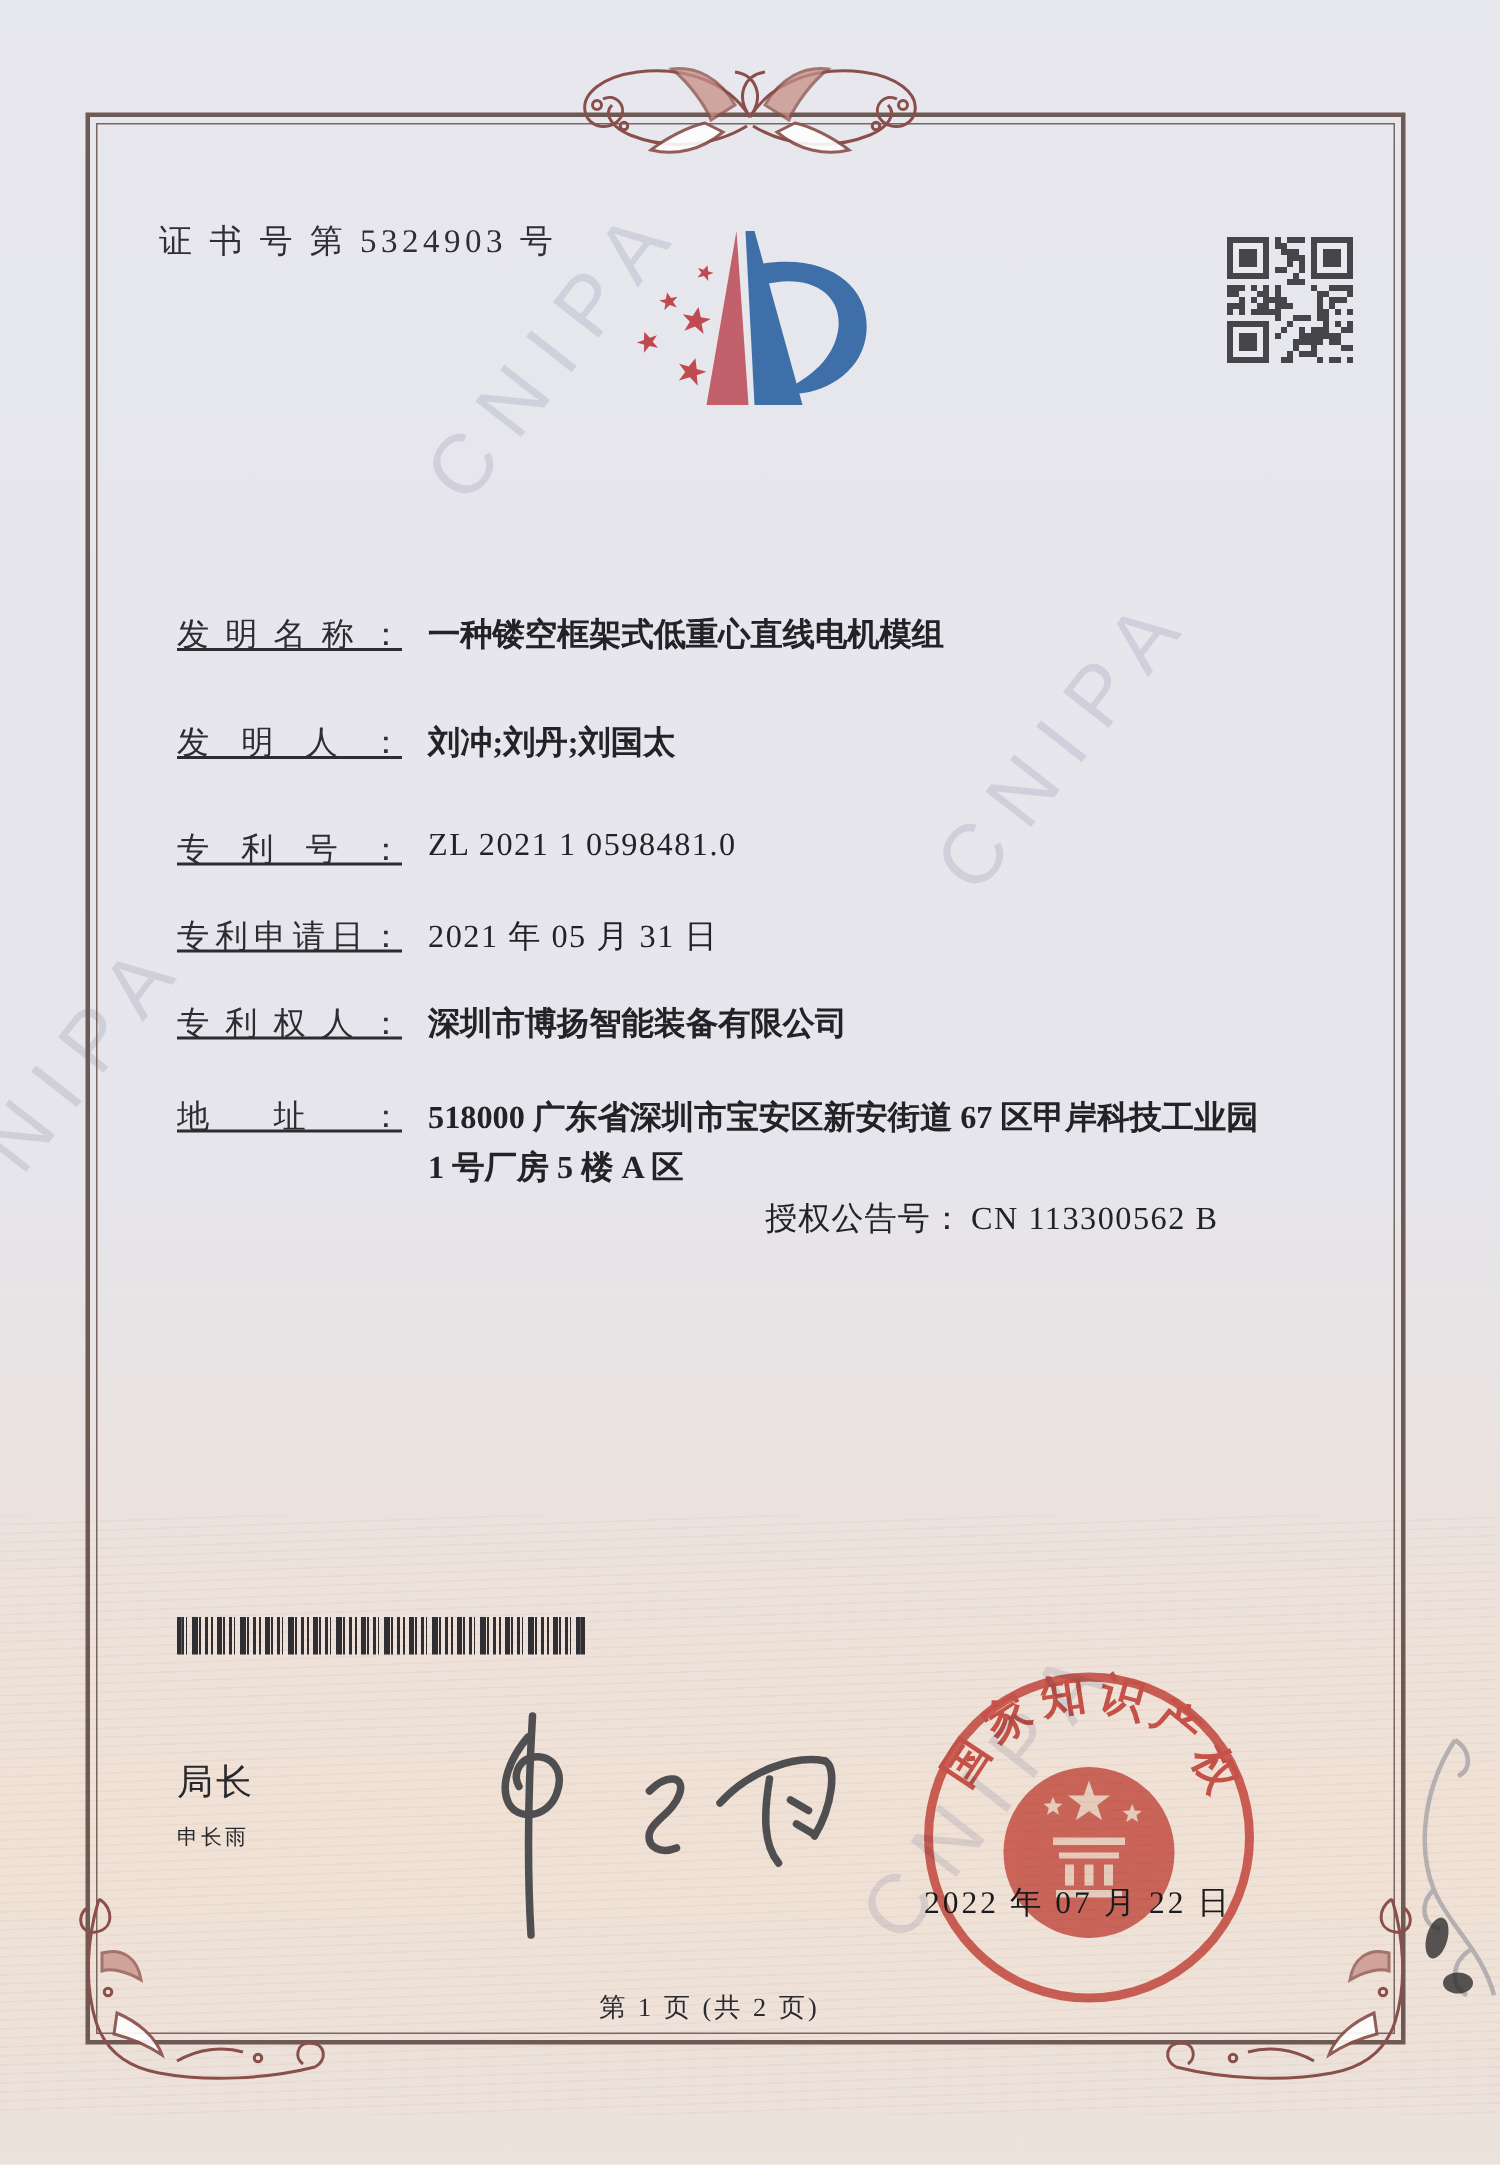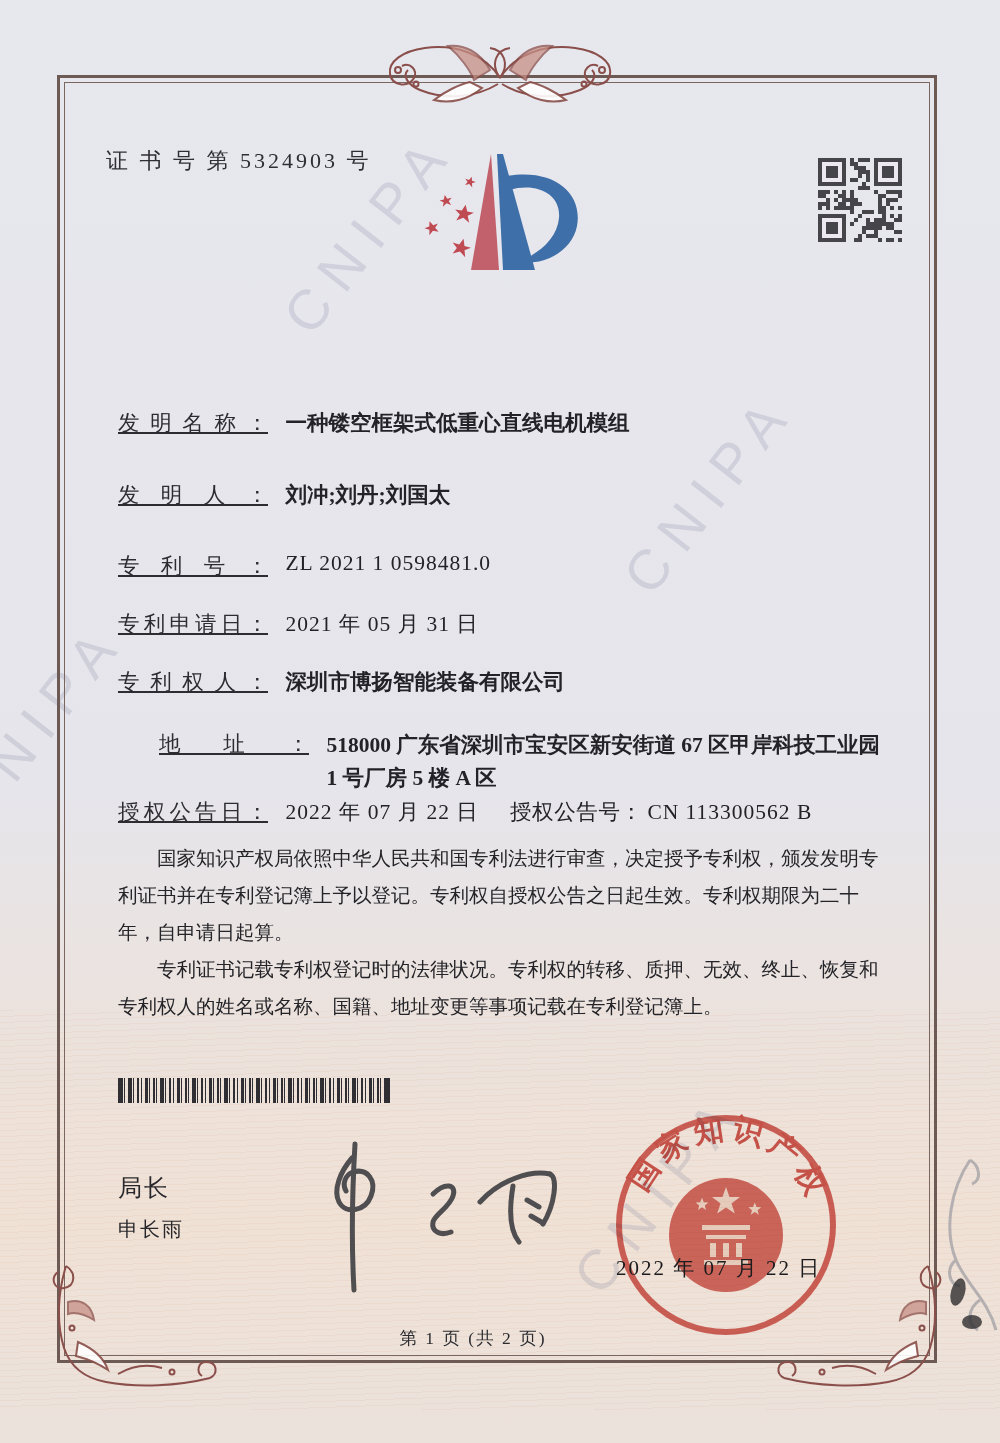--- a/index.html
+++ b/index.html
@@ -66,21 +66,21 @@
       #2f2f33 3px 4px,transparent 4px 7px,
       #2f2f33 7px 11px,transparent 11px 12px,
       #2f2f33 12px 13px,transparent 13px 16px,
       #2f2f33 16px 18px,transparent 18px 20px,
       #2f2f33 20px 21px,transparent 21px 24px,
       #2f2f33 24px 27px,transparent 27px 28px,
       #2f2f33 28px 29px,transparent 29px 32px);
   }
   .director-role{position:absolute;left:118px;top:1172px;font-size:24px;color:#28282c;
     font-family:"Liberation Sans",sans-serif;font-weight:500;letter-spacing:2px;}
-  .director-name{position:absolute;left:118px;top:1216px;font-size:20px;color:#28282c;
+  .director-name{position:absolute;left:118px;top:1216px;font-size:14px;color:#28282c;
     font-family:"Liberation Sans",sans-serif;font-weight:500;letter-spacing:2px;}
   .seal-wrap{position:absolute;left:606px;top:1105px;width:240px;height:240px;
     opacity:.9;mix-blend-mode:multiply;}
   .seal-date{
     position:absolute;left:616px;top:1254px;width:230px;font-size:21px;color:#1b1b1e;
     letter-spacing:2px;z-index:6;
   }
   .page-ind{
     position:absolute;left:57px;top:1326px;width:880px;text-align:center;
     font-size:17.5px;color:#2c2c30;transform:translateX(-24px);letter-spacing:2px;
@@ -309,38 +309,30 @@
     <span class="val v-med">ZL 2021 1 0598481.0</span>
   </div>
   <div class="field" style="top:609px;">
     <span class="lbl">专利申请日：</span>
     <span class="val v-med">2021 年 05 月 31 日</span>
   </div>
   <div class="field" style="top:667px;">
     <span class="lbl">专利权人：</span>
     <span class="val v-bold">深圳市博扬智能装备有限公司</span>
   </div>
-  <div class="field addr" style="top:729px;margin-left:41px;">
+  <div class="field addr" style="top:729px;">
     <span class="lbl">地址：</span>
     <span class="val">518000 广东省深圳市宝安区新安街道 67 区甲岸科技工业园 1 号厂房 5 楼 A 区</span>
   </div>
 
-  <div class="field" style="top:797px;">
-    <span class="lbl">授权公告日：</span>
-    <span class="val v-med">2022 年 07 月 22 日</span>
-  </div>
   <div class="grant2" style="top:797px;">
     <span class="lbl">授权公告号：</span>
     <span class="val v-med">CN 113300562 B</span>
   </div>
 
-  <div class="paras">
-    <p>国家知识产权局依照中华人民共和国专利法进行审查，决定授予专利权，颁发发明专利证书并在专利登记簿上予以登记。专利权自授权公告之日起生效。专利权期限为二十年，自申请日起算。</p>
-    <p>专利证书记载专利权登记时的法律状况。专利权的转移、质押、无效、终止、恢复和专利权人的姓名或名称、国籍、地址变更等事项记载在专利登记簿上。</p>
-  </div>
 
   <div class="barcode"></div>
 
   <div class="director-role">局长</div>
   <div class="director-name">申长雨</div>
 
   <svg class="orn" style="left:255px;top:1138px;" width="310" height="170" viewBox="0 0 310 170">
     <g fill="none" stroke="#3a3a3e" stroke-width="5" stroke-linecap="round" opacity="0.88">
       <path d="M97,20 C85,34 78,52 84,64 C90,76 110,74 116,58 C122,42 112,30 98,34 C90,37 87,46 91,53"></path>
       <path d="M100,6 C98,40 96,100 99,152"></path>

